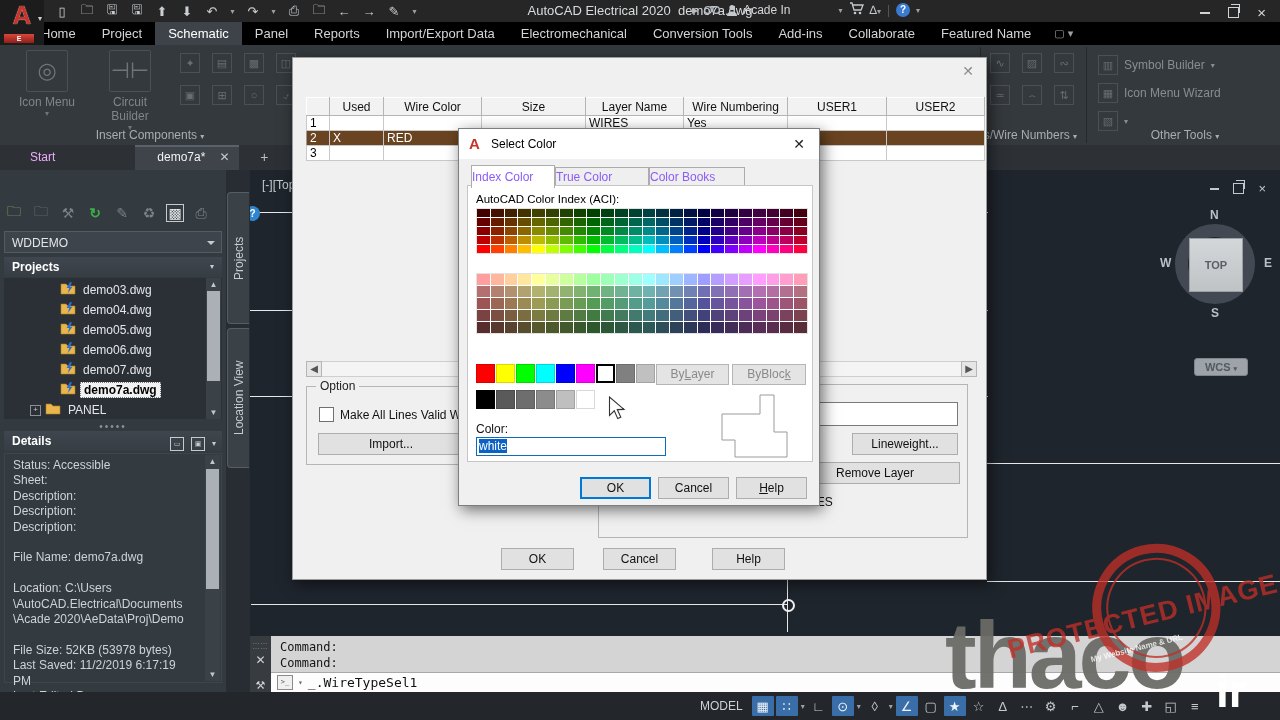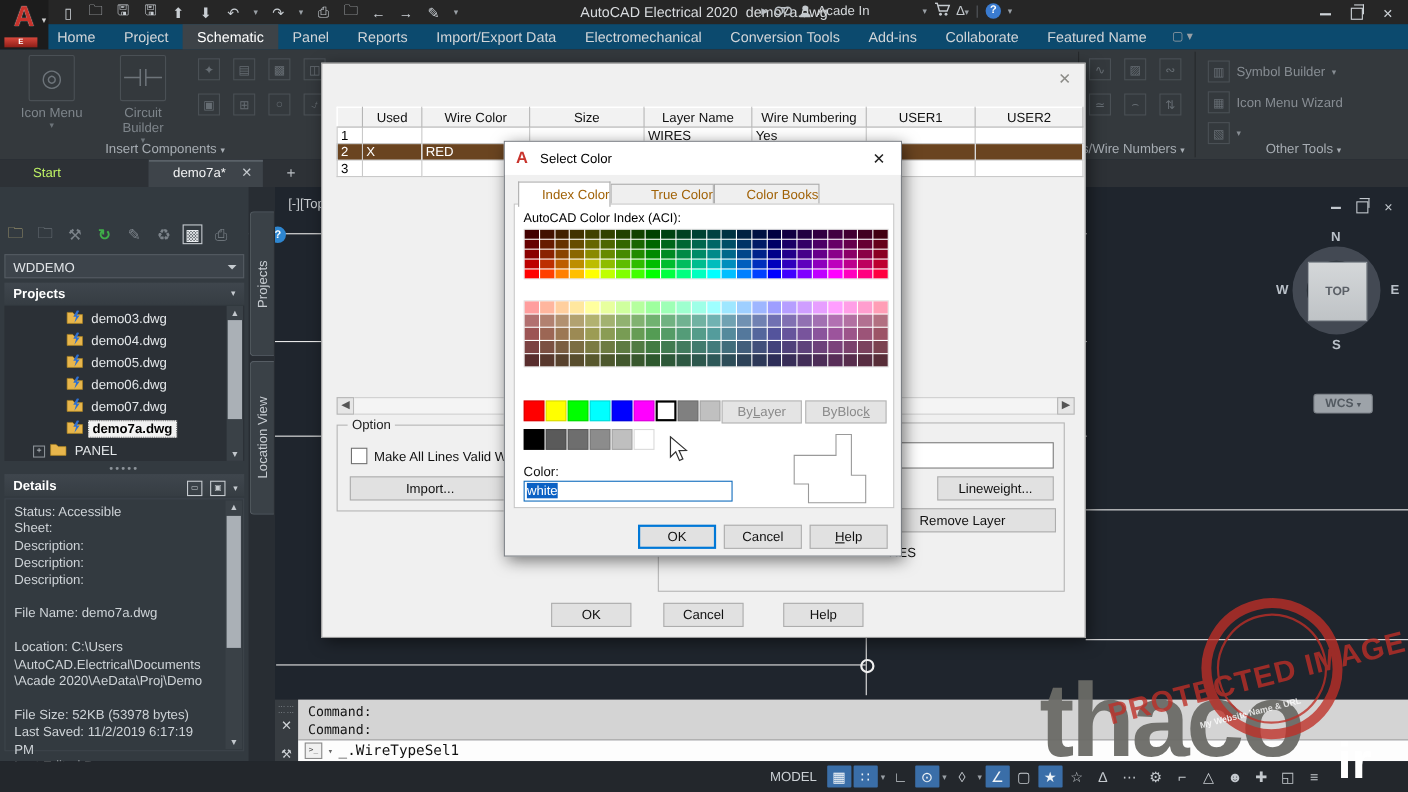--- a/index.html
+++ b/index.html
@@ -17,37 +17,37 @@
   .apptitle{left:0;top:3px;width:1280px;text-align:center;color:#d9dcdf;font-size:13px;pointer-events:none;}
   .searchwrap{left:692px;top:2px;display:flex;align-items:center;gap:6px;color:#b9bec3;}
   .searchbox{width:212px;height:15px;background:#41464b;border:1px solid #5d6268;color:#9aa0a6;
              font-style:italic;font-size:11px;padding:0 5px;line-height:15px;}
   .signin{display:flex;align-items:center;gap:5px;color:#d4d7da;font-size:12px;}
   .winbtns{top:4px;display:flex;gap:18px;color:#cfd4d9;align-items:center;}
   .minline{display:inline-block;width:10px;height:2px;background:currentColor;}
   .restorebox{display:inline-block;width:9px;height:9px;border:1px solid currentColor;position:relative;}
   .restorebox::before{content:"";position:absolute;left:2px;top:-4px;width:8px;height:8px;border:1px solid currentColor;border-bottom:none;border-left:none;}
   
-  .ribbontabs{left:0;top:22px;width:1280px;height:23px;background:#0c4a6e;display:flex;align-items:stretch;padding-left:39px;box-sizing:border-box;}
+  .ribbontabs{left:0;top:22px;width:1280px;height:23px;background:#000000;display:flex;align-items:stretch;padding-left:28px;box-sizing:border-box;}
   .rtab{padding:0 13px;color:#d2d5d8;font-size:13px;line-height:23px;}
   .rtab.active{background:#3d4348;color:#fff;}
   .rtab-extra{color:#9aa0a6;line-height:23px;padding:0 10px;font-size:11px;}
   
   .ribbon{left:0;top:45px;width:1280px;height:100px;background:#34393d;}
   .panel-label{position:absolute;bottom:3px;width:100%;text-align:center;color:#a7adb3;font-size:12px;}
   .bigtool{position:absolute;top:5px;width:70px;text-align:center;color:#7e858b;font-size:12px;}
   .bigtool .bicon{width:40px;height:40px;margin:0 auto 3px;border:1px solid #4a5055;border-radius:2px;display:flex;align-items:center;justify-content:center;font-size:22px;color:#6d747a;}
   .smallicons{position:absolute;display:grid;grid-template-columns:repeat(4,26px);grid-auto-rows:26px;gap:6px;}
   .si{width:18px;height:18px;border:1px solid #4a5055;color:#666d73;font-size:11px;display:flex;align-items:center;justify-content:center;}
   .rline{position:absolute;top:2px;bottom:2px;width:1px;background:#26292c;}
   .rtool-row{position:absolute;display:flex;align-items:center;gap:6px;color:#878d93;font-size:12px;white-space:nowrap;}
   .rtool-row .si{flex:none;}
   
   .doctabs{left:0;top:145px;width:1280px;height:25px;background:#2d3136;display:flex;align-items:stretch;}
-  .dtab{padding:0 22px;line-height:25px;color:#bef264;font-size:12px;}
+  .dtab{padding:0 22px;line-height:25px;color:#f0abfc;font-size:12px;}
   .dtab.active{background:#3e444a;color:#f2f3f4;box-shadow:inset 0 2px 0 #5a6168;display:flex;gap:14px;align-items:center;padding-right:10px;}
   .dtab .x{color:#c4c9ce;font-size:12px;}
   .dplus{width:26px;line-height:25px;text-align:center;color:#b9bec3;font-size:14px;margin-left:12px;}
   
   .palette{left:0;top:170px;width:250px;height:522px;background:#333a40;}
   .pm-header{position:absolute;left:0;top:0;width:226px;height:26px;color:#d4d8dc;font-size:12px;line-height:26px;}
   .pm-tools{position:absolute;left:4px;top:29px;height:28px;display:flex;align-items:center;gap:7px;}
   .pt{width:20px;height:20px;display:flex;align-items:center;justify-content:center;font-size:14px;color:#7c838a;}
   .pm-select{position:absolute;left:4px;top:61px;width:218px;height:22px;background:#3d444b;border:1px solid #545b62;color:#e2e5e8;line-height:22px;padding-left:7px;box-sizing:border-box;}
   .pm-select .car{position:absolute;right:6px;top:9px;width:0;height:0;border:4px solid transparent;border-top-color:#c6cbd0;}
@@ -122,21 +122,21 @@
   .winbtn{position:absolute;background:#e1e1e1;border:1px solid #adadad;font-size:12px;color:#111;text-align:center;box-sizing:border-box;}
   .winbtn.default{border:2px solid #0078d7;}
   .txtinput{position:absolute;background:#fff;border:1px solid #7a7a7a;box-sizing:border-box;}
   
   .colordlg{left:458px;top:128px;width:362px;height:378px;background:#f0f0f0;border:1px solid #7b7f84;box-sizing:border-box;z-index:60;}
   .colordlg-title{position:absolute;left:0;top:0;width:100%;height:30px;background:#fff;}
   .colordlg-title .ttl{position:absolute;left:32px;top:8px;font-size:12px;color:#000;}
   .alogo{position:absolute;left:10px;top:7px;width:16px;height:16px;color:#c8332c;font-weight:bold;font-size:15px;line-height:16px;}
   .colordlg-x{position:absolute;right:10px;top:6px;width:20px;height:18px;color:#222;font-size:14px;text-align:center;line-height:18px;}
   .ctab{position:absolute;top:38px;height:20px;background:#efefef;border:1px solid #acacac;box-sizing:border-box;
-        text-align:right;font-size:12px;line-height:19px;color:#a16207;}
+        text-align:left;font-size:12px;line-height:19px;color:#8b5cf6;}
   .ctab.active{top:36px;height:23px;background:#fff;border-bottom:none;z-index:2;line-height:22px;}
   .ctabpanel{position:absolute;left:8px;top:56px;width:346px;height:277px;background:#fff;border:1px solid #c6c6c6;box-sizing:border-box;z-index:1;}
   .aci-label{position:absolute;left:8px;top:7px;font-size:11.5px;color:#000;}
   .palblock{position:absolute;left:8px;display:grid;grid-template-columns:repeat(24,1fr);gap:1px;width:330px;border:1px solid #e2e2e2;}
   .palblock div{width:100%;}
   .swrow{position:absolute;display:flex;gap:1px;}
   .sw{width:19px;height:19px;box-sizing:border-box;border:1px solid rgba(0,0,0,.15);}
   .sw.selected{border:2px solid #000;}
   .graybtn{position:absolute;background:#e4e4e4;border:1px solid #b5b5b5;color:#8a8a8a;font-size:12px;text-align:center;line-height:19px;box-sizing:border-box;}
   .colinput{position:absolute;left:16px;top:308px;width:190px;height:19px;background:#fff;border:1px solid #0f6cbd;font-size:12px;line-height:17px;padding-left:2px;box-sizing:border-box;}

